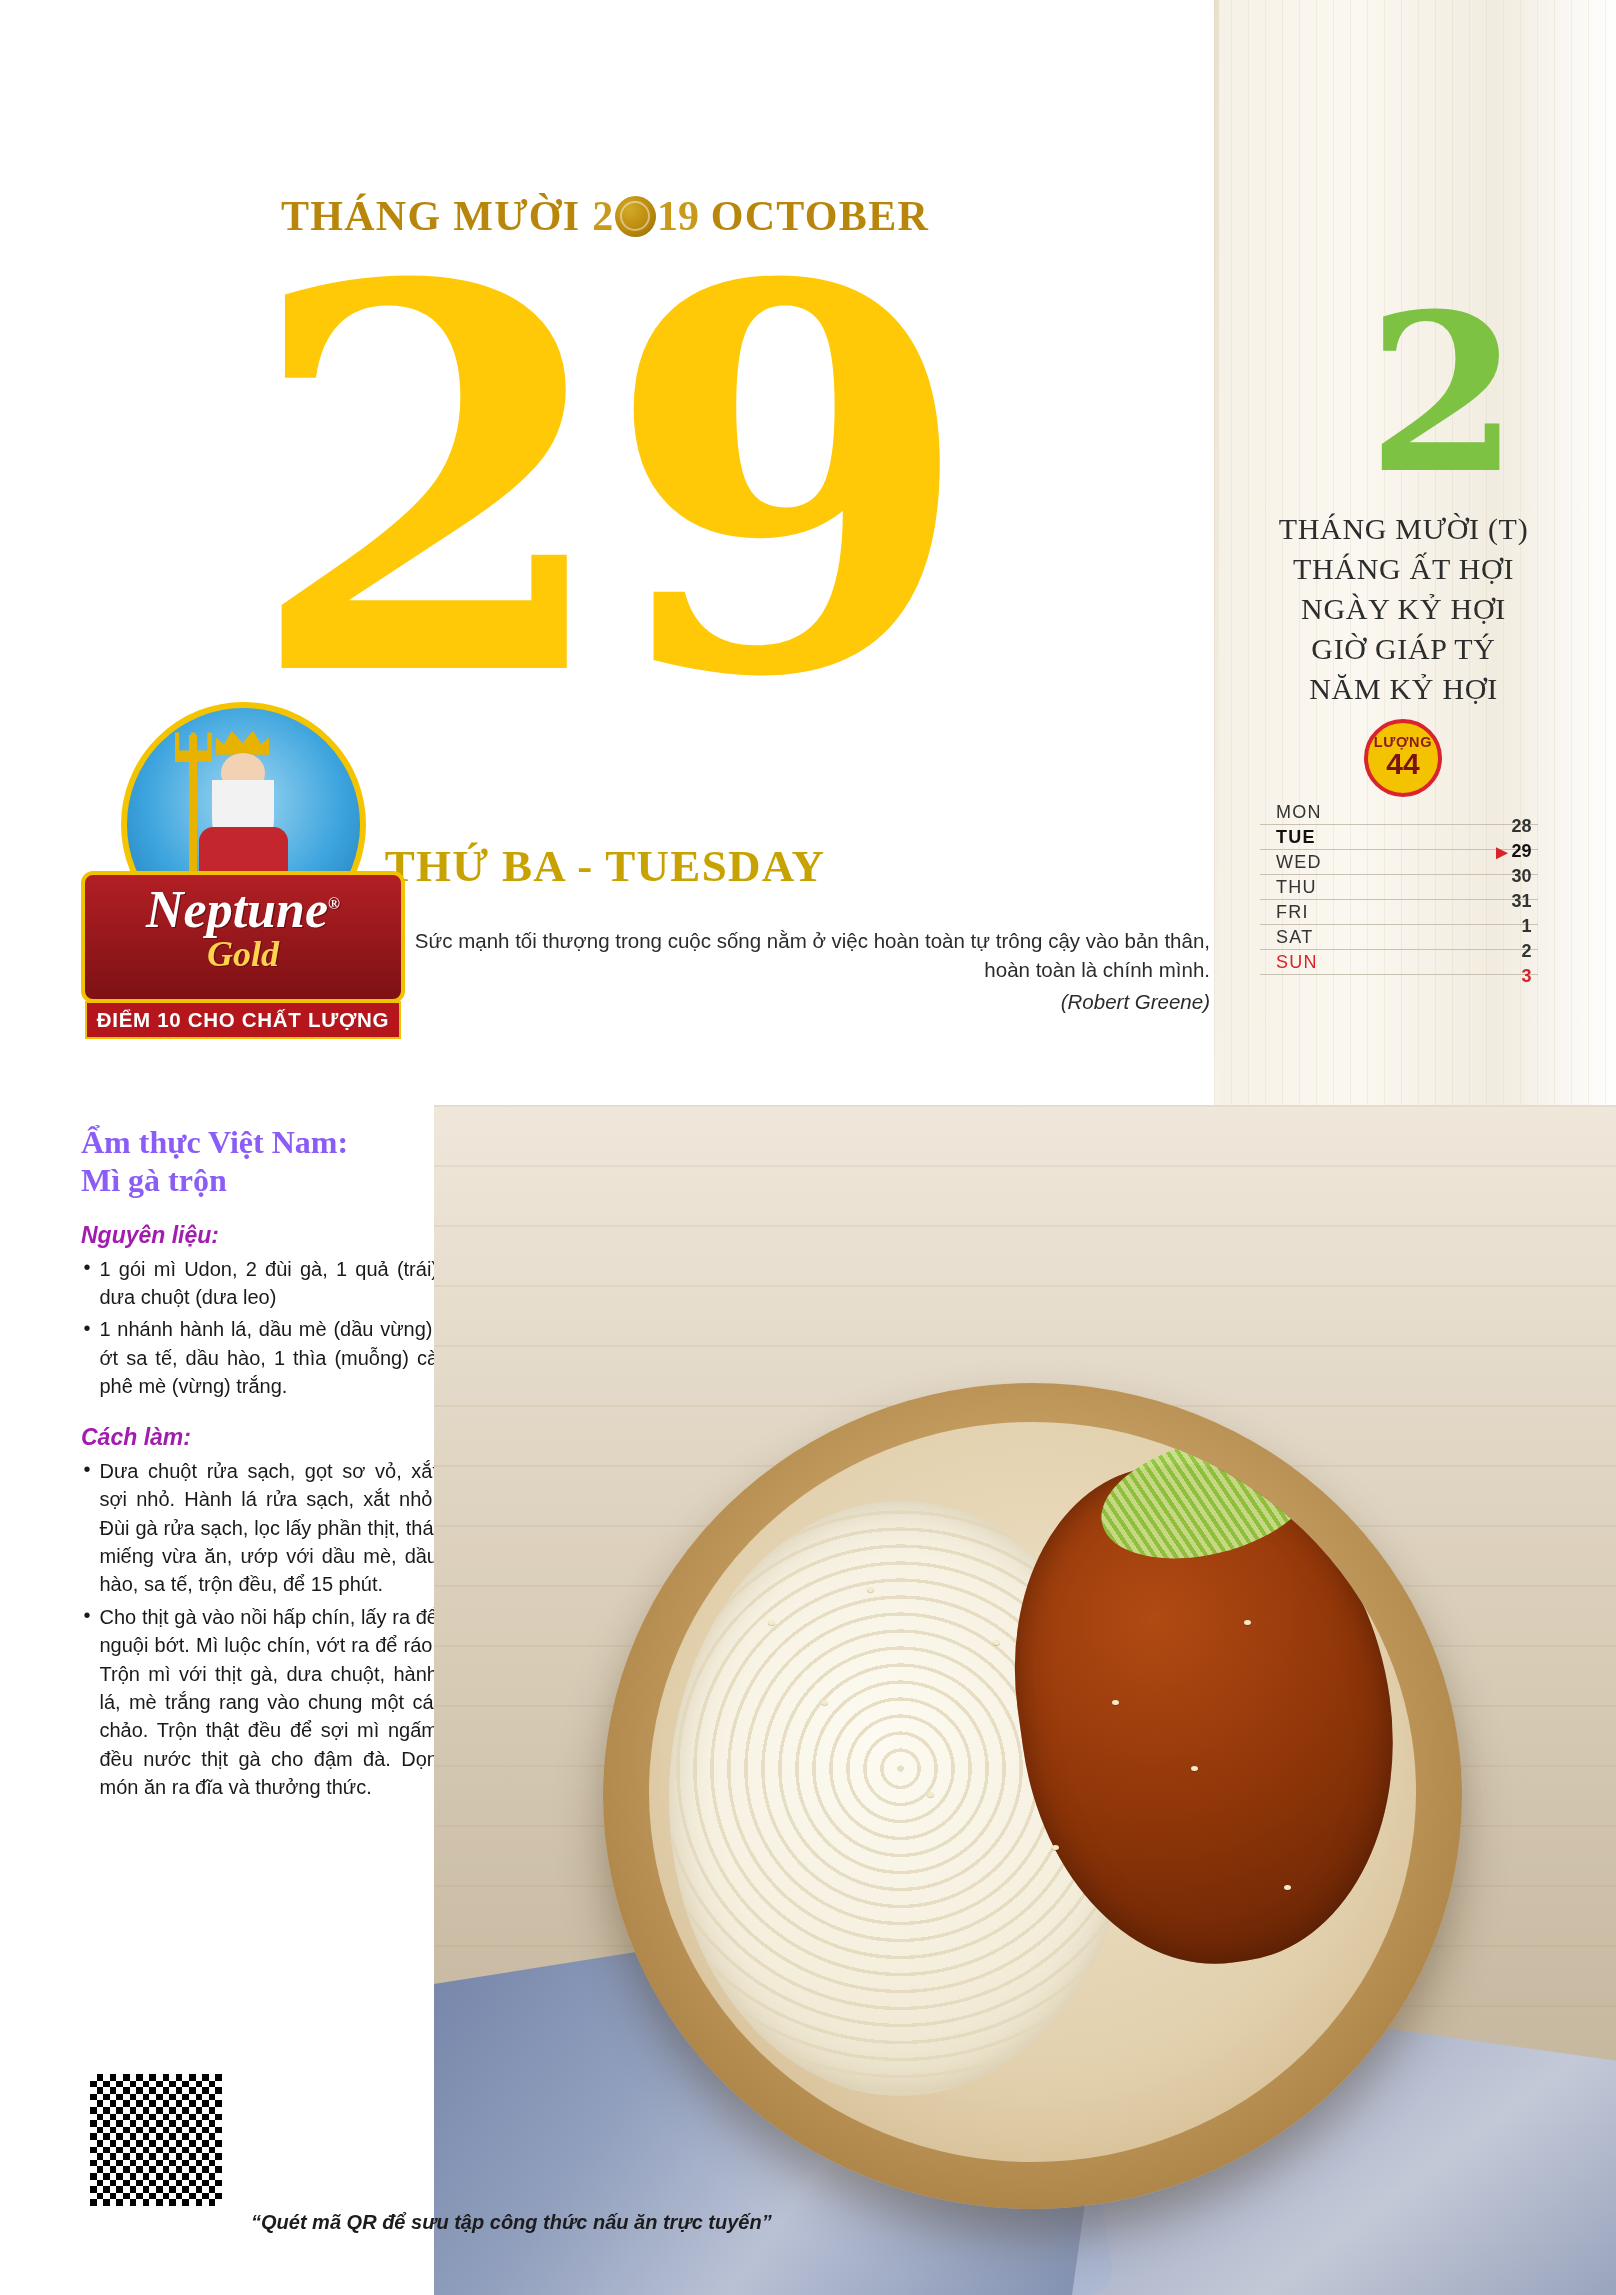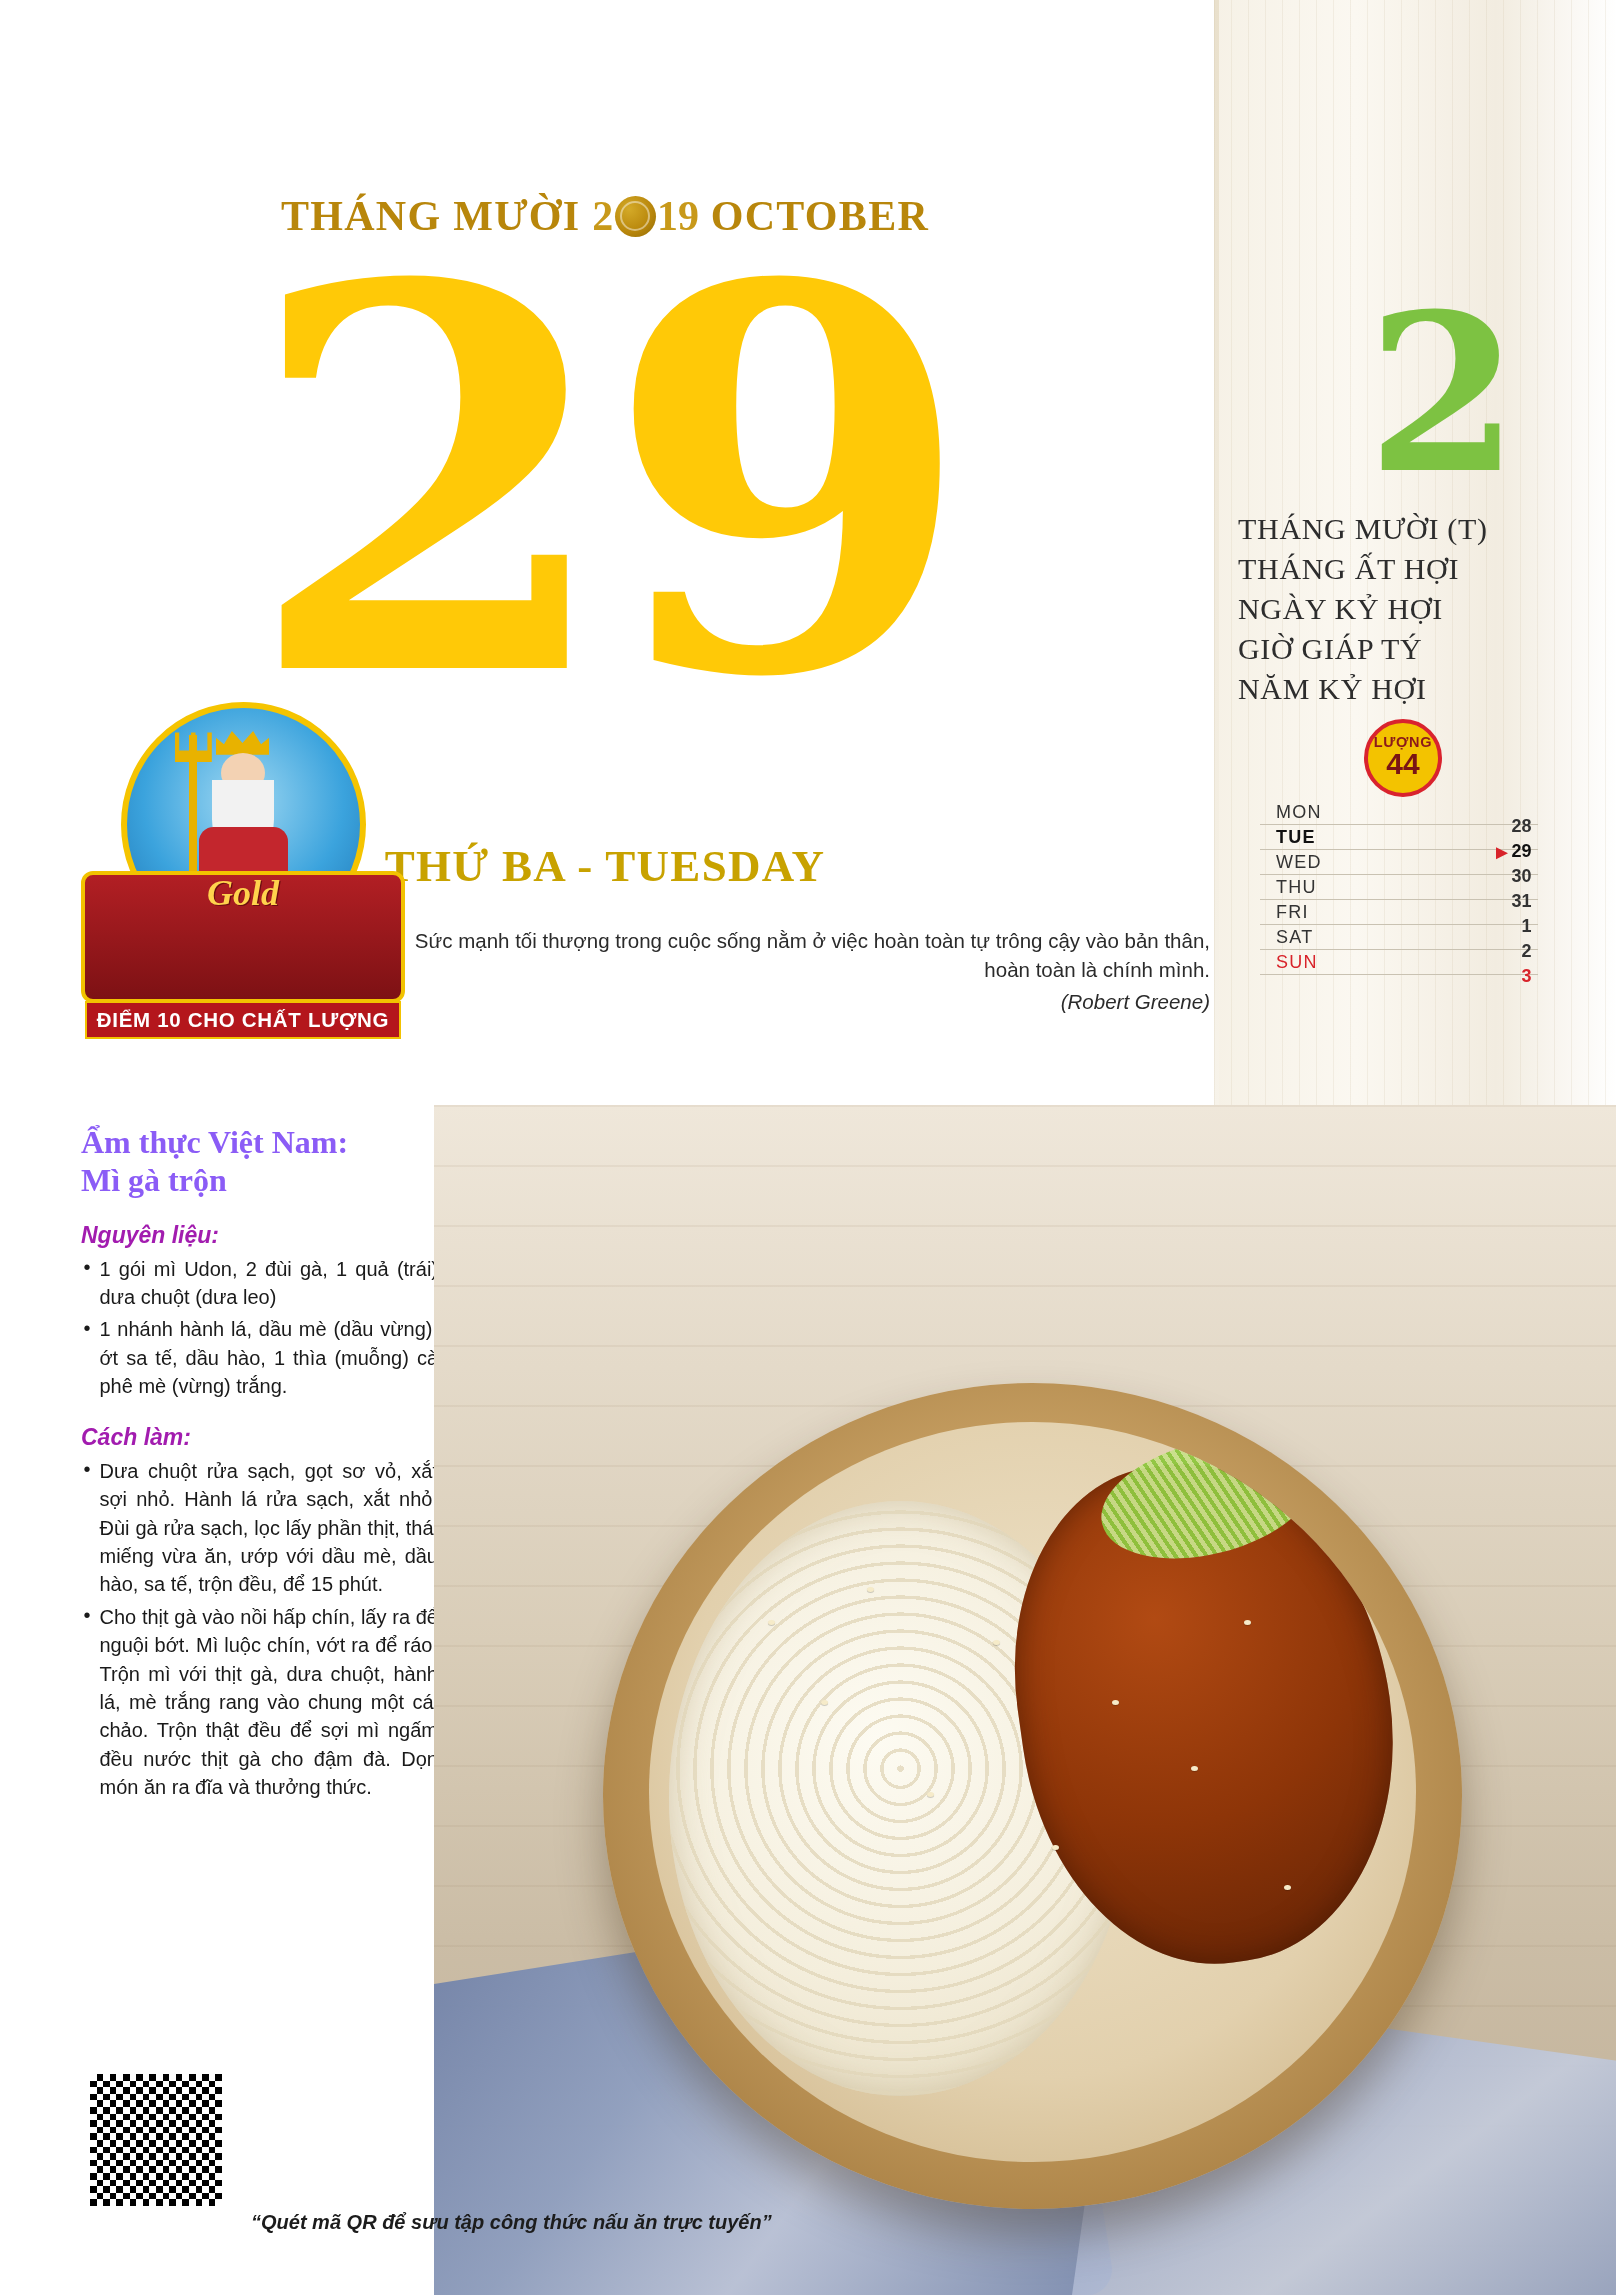--- a/index.html
+++ b/index.html
@@ -62,21 +62,21 @@
   }
   .quote .author{display:block;font-style:italic;margin-top:2.6px;}
 
   
   .lunar-num{
     position:absolute;top:284px;right:98px;
     font-family:"DejaVu Serif", serif;font-weight:bold;
     font-size:218px;line-height:1;color:#7dc242;
   }
   .lunar-lines{
-    position:absolute;top:509px;right:48px;width:331px;text-align:left;
+    position:absolute;top:509px;right:48px;width:331px;text-align:center;
     font-family:"Liberation Serif", serif;font-size:30px;line-height:1.33;
     color:#2d2d2d;letter-spacing:0.7px;
   }
   
   .week-badge{
     position:absolute;top:719px;right:175px;width:78px;height:78px;border-radius:50%;
     background:#f3c300;border:4.6px solid #d9232e;box-sizing:border-box;
     text-align:center;color:#8b1a1a;
   }
   .week-badge .t{font-family:"Liberation Sans",sans-serif;font-weight:bold;font-size:14.5px;margin-top:10.6px;letter-spacing:0.7px;}
@@ -314,20 +314,21 @@
 <div class="logo">
   <div class="circle"></div>
   <div class="king">
     <div class="trident"></div>
     <div class="crown"></div>
     <div class="face"></div>
     <div class="beard"></div>
     <div class="robe"></div>
   </div>
   <div class="plate">
+    <div class="n1"><span>Neptune</span><sup>®</sup></div>
     <div class="n2">Gold</div>
   </div>
   <div class="tag">ĐIỂM 10 CHO CHẤT LƯỢNG</div>
 </div>
 
 <div class="recipe">
   <h2>Ẩm thực Việt Nam:</h2>
   <h2>Mì gà trộn</h2>
 
   <h3>Nguyên liệu:</h3>

